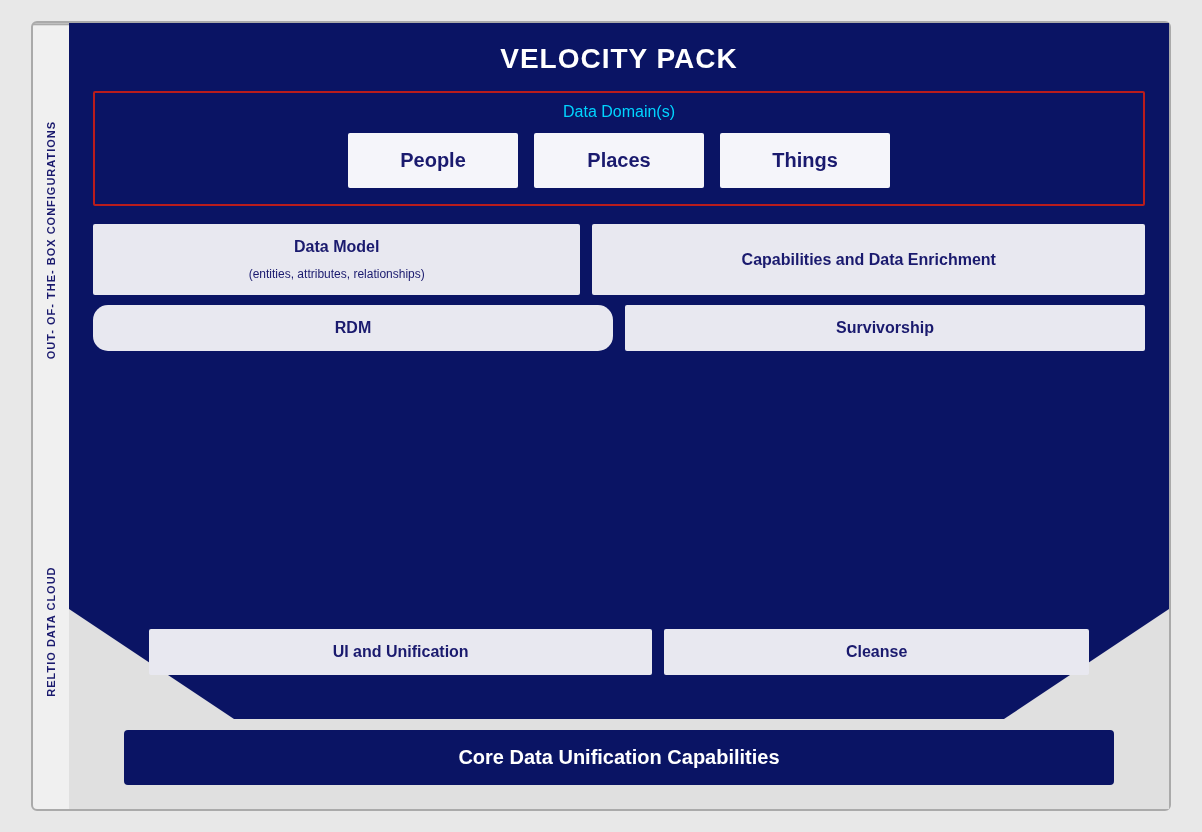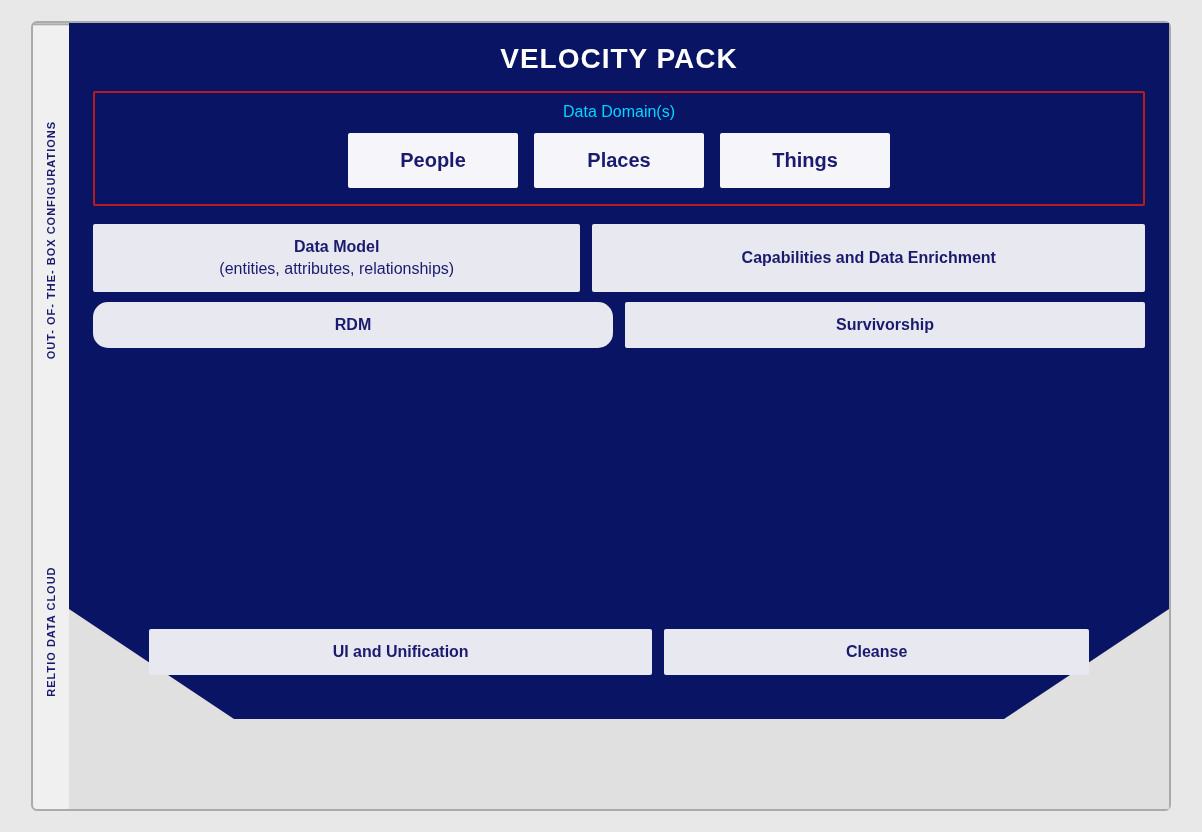--- a/index.html
+++ b/index.html
@@ -120,24 +120,24 @@
       text-align: center;
       font-size: 16px;
       font-weight: 700;
       color: #1a1a6e;
       display: flex;
       flex-direction: column;
       align-items: center;
       justify-content: center;
     }
     .box-item .sub-text {
-      font-size: 16px;
+      font-size: 12px;
       font-weight: 400;
       color: #1a1a6e;
-      margin-top: 4px;
+      margin-top: 11px;
     }
     .box-data-model {
       flex: 1.4;
     }
     .box-integrations {
       flex: 1.6;
     }
     .box-rdm {
       flex: 1;
       border-radius: 15px;
@@ -254,16 +254,19 @@
 
       <div class="overlap-row">
         <div class="box-item box-ui" style="flex:1.2;">
           <span>UI and Unification</span>
         </div>
         <div class="box-item box-cleanse" style="flex:1;">
           <span>Cleanse</span>
         </div>
       </div>
 
+      <div class="core-box">
+        <span>Core Data Unification Capabilities</span>
+      </div>
     </div>
 
   </div>
 </div>
 
 </body></html>

